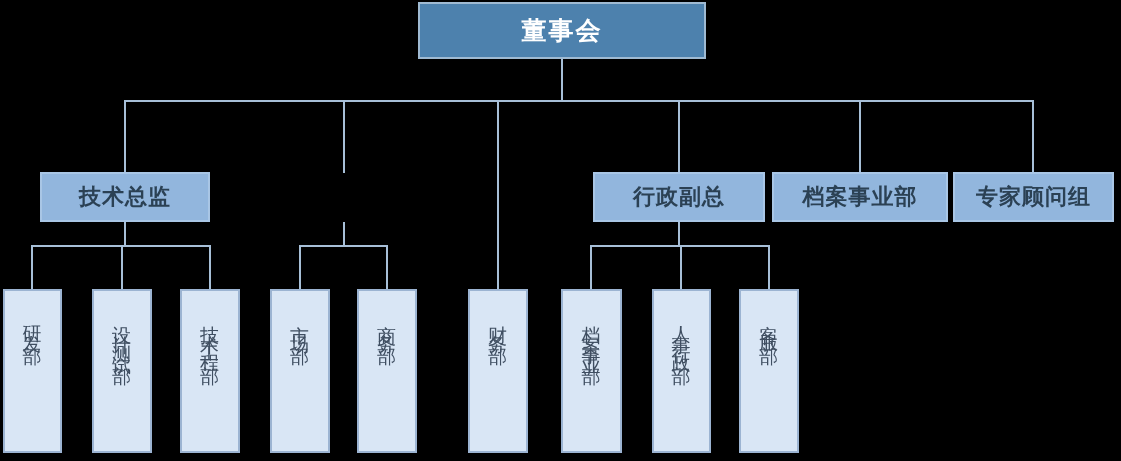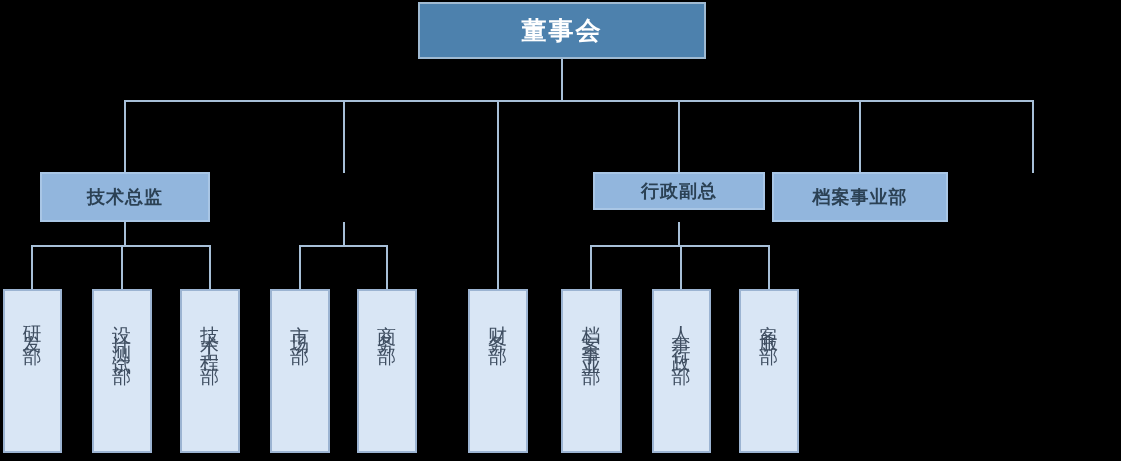--- a/index.html
+++ b/index.html
@@ -41,21 +41,21 @@
     color: #ffffff;
     font-weight: bold;
     font-size: 25px;
     letter-spacing: 2px;
   }
   .l2-box {
     background: var(--l2-fill);
     border: 2px solid var(--l2-border);
     color: var(--l2-text);
     font-weight: bold;
-    font-size: 18px;
+    font-size: 22px;
     letter-spacing: 1px;
   }
   .l3-box {
     background: var(--l3-fill);
     border: 2px solid var(--l3-border);
     color: var(--l3-text);
     font-size: 19px;
     align-items: flex-start;
     padding-top: 19px;
   }
@@ -104,25 +104,28 @@
   <div class="v-line" style="left:680px; top:245px; height:45px;"></div>
   <div class="v-line" style="left:768px; top:245px; height:45px;"></div>
 
   <div class="box root-box" style="left:418px; top:2px; width:288px; height:57px;">
     <span>董事会</span>
   </div>
 
   <div class="box l2-box" style="left:40px; top:172px; width:170px; height:50px;">
     <span>技术总监</span>
   </div>
-  <div class="box l2-box" style="left:593px; top:172px; width:172px; height:38px;">
+  <div class="box l2-box" style="left:593px; top:172px; width:172px; height:50px;">
     <span>行政副总</span>
   </div>
   <div class="box l2-box" style="left:772px; top:172px; width:176px; height:50px;">
     <span>档案事业部</span>
+  </div>
+  <div class="box l2-box" style="left:953px; top:172px; width:161px; height:50px;">
+    <span>专家顾问组</span>
   </div>
 
   <div class="box l3-box" style="left:3px; top:289px; width:59px; height:164px;">
     <span class="vtext">研发部</span>
   </div>
   <div class="box l3-box" style="left:92px; top:289px; width:60px; height:164px;">
     <span class="vtext">设计测试部</span>
   </div>
   <div class="box l3-box" style="left:180px; top:289px; width:60px; height:164px;">
     <span class="vtext">技术工程部</span>

